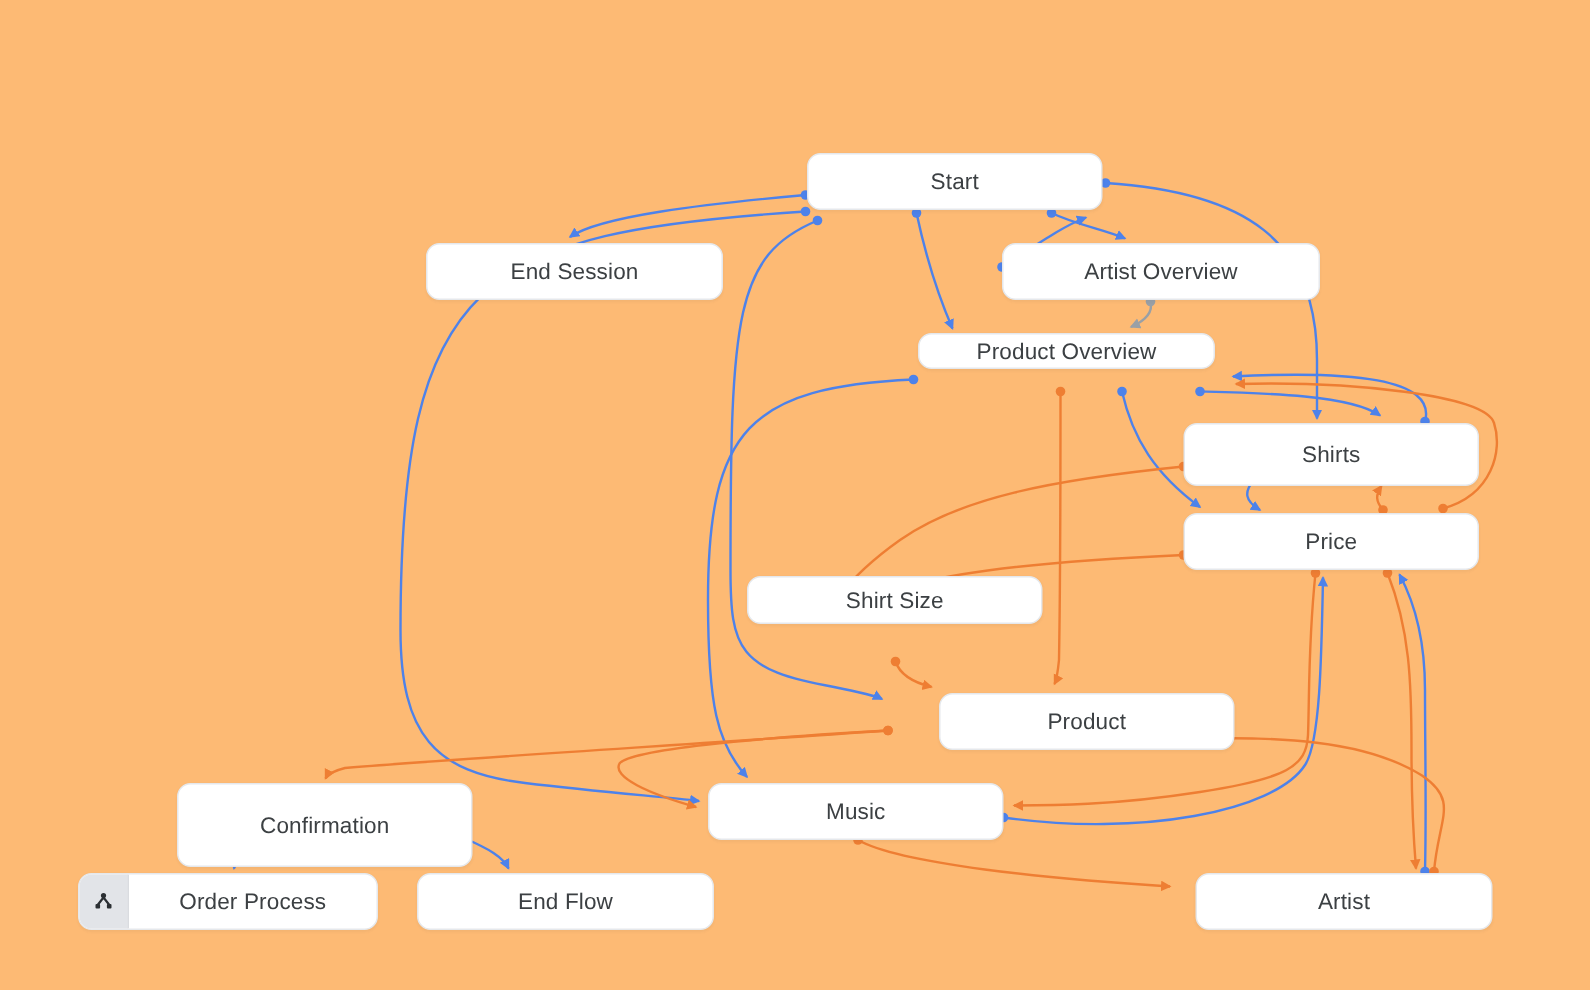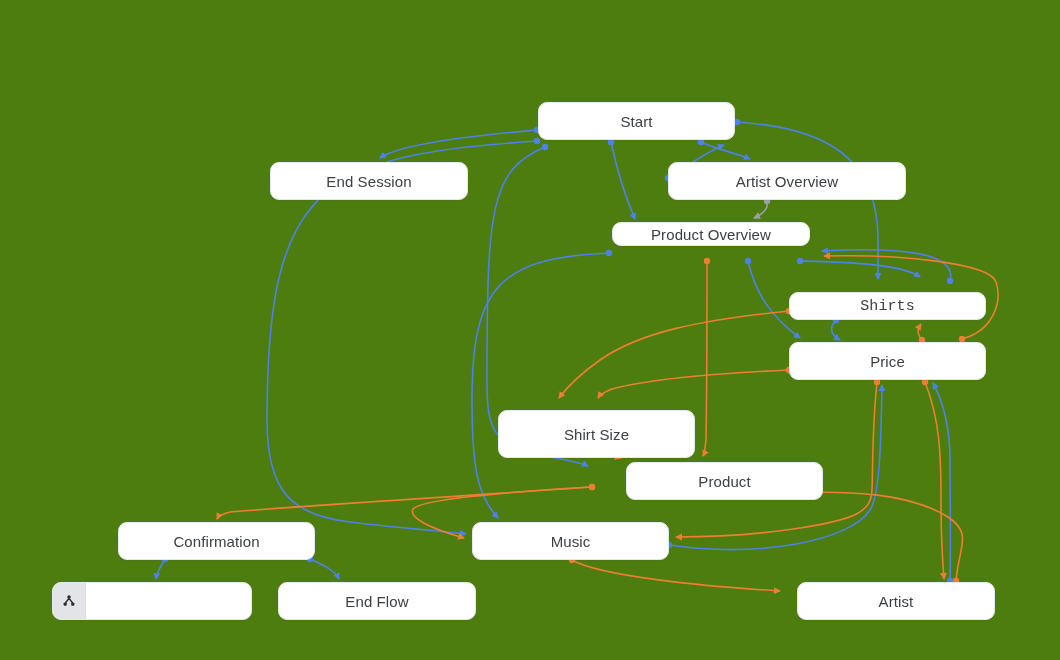--- a/index.html
+++ b/index.html
@@ -41,21 +41,21 @@
     display:flex;
     align-items:center;
     justify-content:center;
     flex:0 0 32px;
   }
   .node-icon-box svg{display:block;}
 </style>
 </head>
 <body>
 
-<div id="canvas" style="width: 1060px; height: 660px; background: #4d7c0f;">
+<div id="canvas" style="width: 1060px; height: 660px; background: #fdba74;">
   <svg id="edge-layer" width="1060" height="660" viewBox="0 0 1060 660">
     <defs>
       <marker id="arrow-blue" markerUnits="userSpaceOnUse" markerWidth="10" markerHeight="10" refX="6" refY="3.5" orient="auto">
         <path d="M0,0 L7,3.5 L0,7 Z" fill="#4d82ea"></path>
       </marker>
       <marker id="arrow-orange" markerUnits="userSpaceOnUse" markerWidth="10" markerHeight="10" refX="6" refY="3.5" orient="auto">
         <path d="M0,0 L7,3.5 L0,7 Z" fill="#ee7e33"></path>
       </marker>
       <marker id="arrow-gray" markerUnits="userSpaceOnUse" markerWidth="10" markerHeight="10" refX="6" refY="3.5" orient="auto">
         <path d="M0,0 L7,3.5 L0,7 Z" fill="#9aa0a6"></path>
@@ -119,56 +119,57 @@
         <path d="M165,559 C160,567 157,572 156,579" fill="none" stroke="#4d82ea" stroke-width="1.6" marker-end="url(#arrow-blue)"></path>
         <circle cx="165" cy="559" r="3.2" fill="#4d82ea"></circle>
         <path d="M310,559 C326,566 335,571 339,579" fill="none" stroke="#4d82ea" stroke-width="1.6" marker-end="url(#arrow-blue)"></path>
         <circle cx="310" cy="559" r="3.2" fill="#4d82ea"></circle>
       </g>
   </svg>
   <div id="nodes-layer">
       <div class="flow-node" style="left: 538px; top: 102px; width: 197px; height: 38px;">
         <div class="node-label">Start</div>
       </div>
-      <div class="flow-node" style="left: 270px; top: 162px; width: 198px; height: 38px;">
+      <div class="flow-node" style="left: 284px; top: 162px; width: 198px; height: 38px;">
         <div class="node-label">End Session</div>
       </div>
-      <div class="flow-node" style="left: 668px; top: 162px; width: 238px; height: 38px; text-align: center;">
+      <div class="flow-node" style="left: 668px; top: 162px; width: 212px; height: 38px; text-align: center;">
         <div class="node-label">Artist Overview</div>
       </div>
       <div class="flow-node" style="left: 612px; top: 222px; width: 198px; height: 24px;">
         <div class="node-label">Product Overview</div>
       </div>
-      <div class="flow-node" style="left: 789px; top: 292px; width: 197px; height: 28px; font-family: Liberation Mono, monospace;">
+      <div class="flow-node" style="left: 789px; top: 282px; width: 197px; height: 42px;">
         <div class="node-label">Shirts</div>
       </div>
       <div class="flow-node" style="left: 789px; top: 342px; width: 197px; height: 38px;">
         <div class="node-label">Price</div>
       </div>
-      <div class="flow-node" style="left: 498px; top: 410px; width: 197px; height: 48px;">
+      <div class="flow-node" style="left: 498px; top: 384px; width: 197px; height: 32px;">
         <div class="node-label">Shirt Size</div>
       </div>
       <div class="flow-node" style="left: 626px; top: 462px; width: 197px; height: 38px;">
         <div class="node-label">Product</div>
       </div>
-      <div class="flow-node" style="left: 118px; top: 522px; width: 197px; height: 38px;">
+      <div class="flow-node" style="left: 118px; top: 522px; width: 197px; height: 56px;">
         <div class="node-label">Confirmation</div>
       </div>
       <div class="flow-node" style="left: 472px; top: 522px; width: 197px; height: 38px;">
         <div class="node-label">Music</div>
       </div>
       <div class="flow-node" style="left: 52px; top: 582px; width: 200px; height: 38px;">
         <div class="node-icon-box">
           <svg width="16" height="16" viewBox="0 0 24 24" fill="none">
             <circle cx="12" cy="6" r="2.6" fill="#2b2f33"></circle>
             <path d="M12 8 L6.5 15 M12 8 L17.5 15" stroke="#2b2f33" stroke-width="2.2" stroke-linecap="round"></path>
             <rect x="4" y="14.5" width="4.6" height="4.6" rx="1" fill="#2b2f33"></rect>
             <rect x="15.4" y="14.5" width="4.6" height="4.6" rx="1" fill="#2b2f33"></rect>
           </svg>
         </div>
+        <div class="node-label">Order Process</div>
       </div>
       <div class="flow-node" style="left: 278px; top: 582px; width: 198px; height: 38px;">
         <div class="node-label">End Flow</div>
       </div>
       <div class="flow-node" style="left: 797px; top: 582px; width: 198px; height: 38px;">
         <div class="node-label">Artist</div>
       </div>
     </div>
 </div>
 

